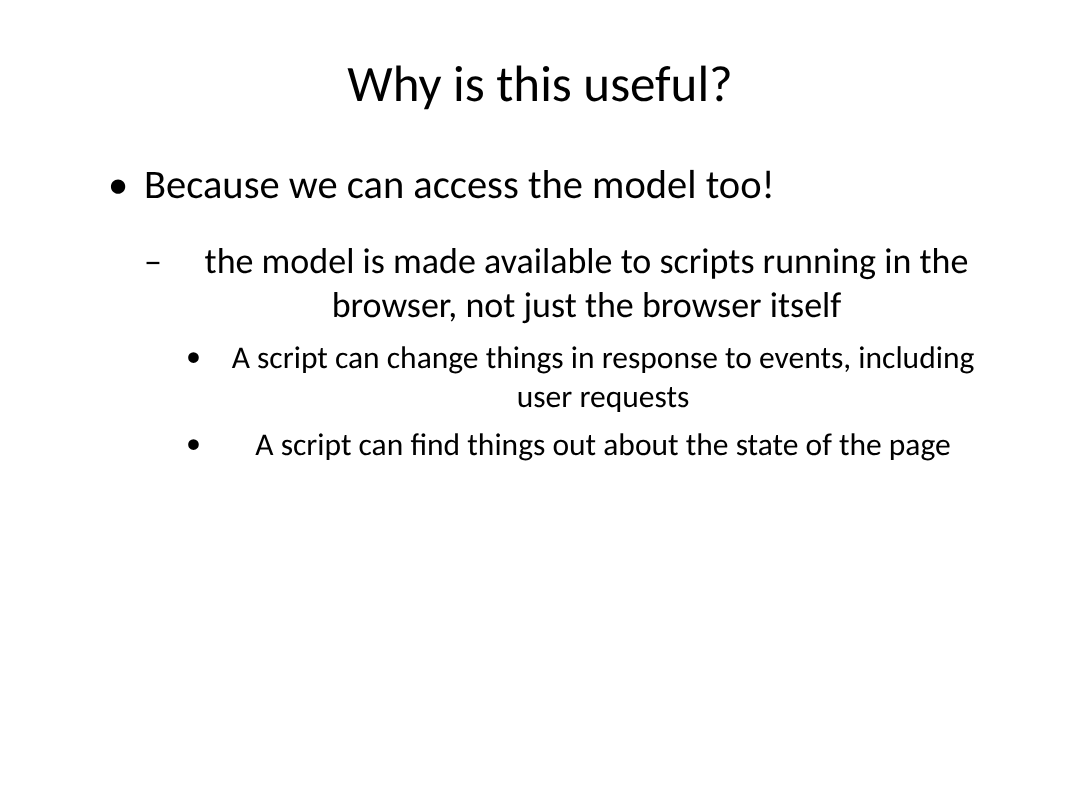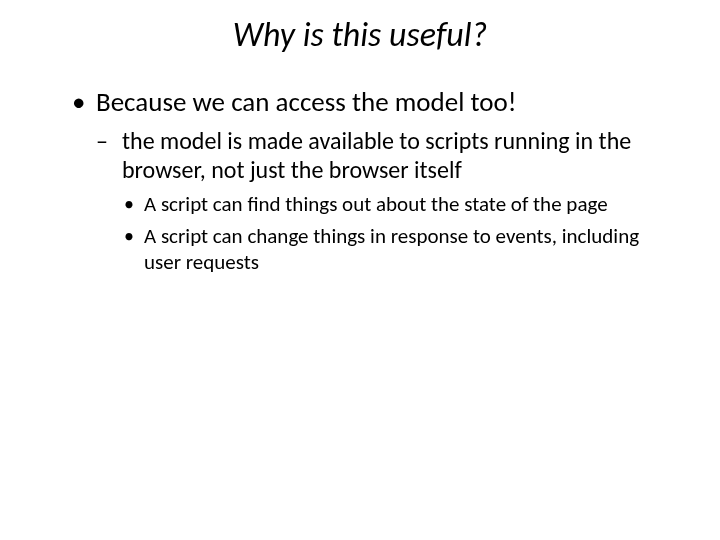--- a/index.html
+++ b/index.html
@@ -14,24 +14,23 @@
   .slide {
     width: 720px;
     height: 540px;
     position: relative;
     box-sizing: border-box;
   }
   .title {
     text-align: center;
     font-size: 34px;
     font-weight: 400;
-    padding-top: 14px;
+    padding-top: 36px;
     padding-bottom: 20px;
     letter-spacing: 0px;
-    font-style: italic;
   }
   .body {
     padding: 10px 60px 0 68px;
   }
   ul {
     margin: 0;
     padding: 0;
     list-style: none;
   }
   .lvl1 > li {
@@ -42,21 +41,22 @@
     padding-left: 28px;
   }
   .lvl1 > li::before {
     content: "•";
     position: absolute;
     left: 4px;
     top: 0;
     font-size: 27px;
   }
   .lvl2 {
-    margin-top: 8px;
+    margin-top: 20px;
+    text-align: center;
   }
   .lvl2 > li {
     font-size: 24px;
     line-height: 1.2;
     margin-bottom: 8px;
     position: relative;
     padding-left: 26px;
   }
   .lvl2 > li::before {
     content: "–";
@@ -91,24 +91,24 @@
 
   <div class="body">
     <ul class="lvl1">
       <li>
         <span>Because we can access the model too!</span>
         <ul class="lvl2">
           <li>
             <span>the model is made available to scripts running in the browser, not just the browser itself</span>
             <ul class="lvl3">
               <li>
-                <span>A script can find things out about the state of the page</span>
+                <span>A script can change things in response to events, including user requests</span>
               </li>
               <li>
-                <span>A script can change things in response to events, including user requests</span>
+                <span>A script can find things out about the state of the page</span>
               </li>
             </ul>
           </li>
         </ul>
       </li>
     </ul>
   </div>
 </div>
 
 </body></html>

